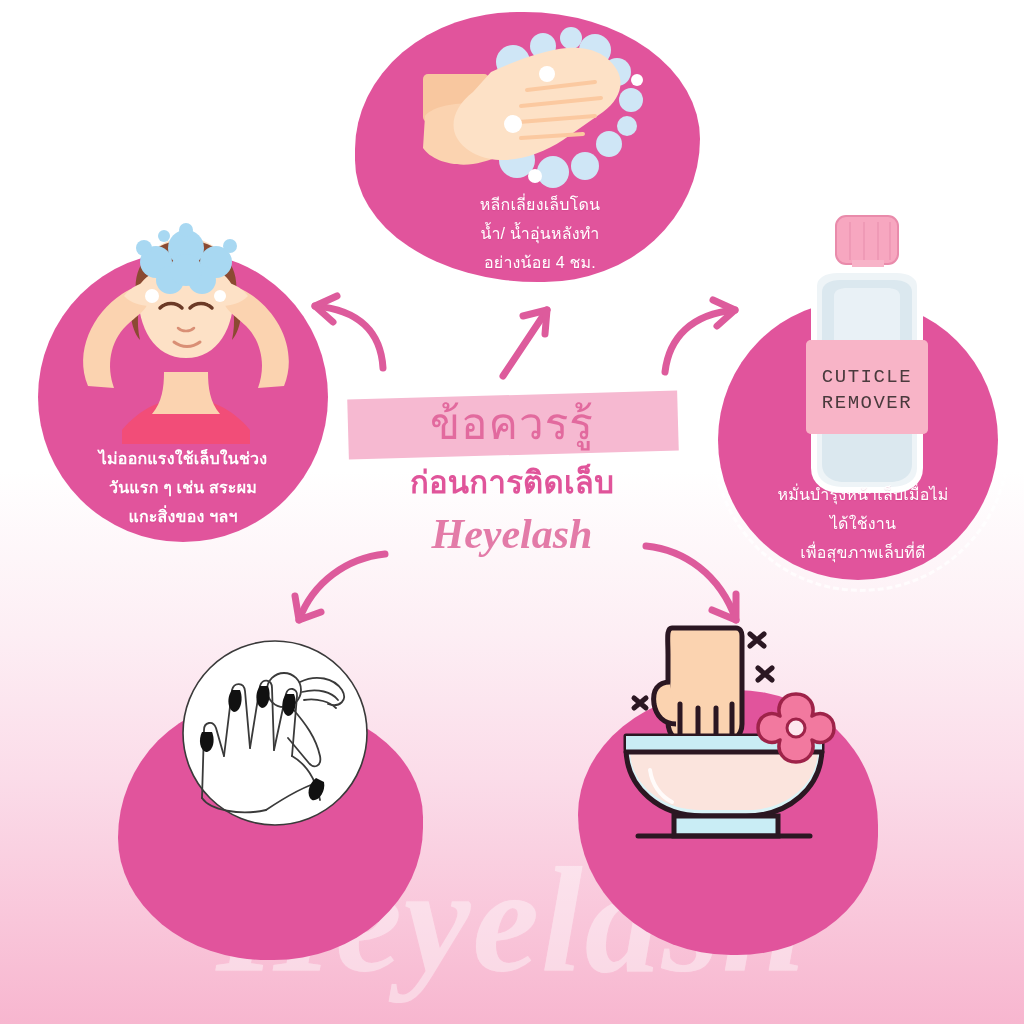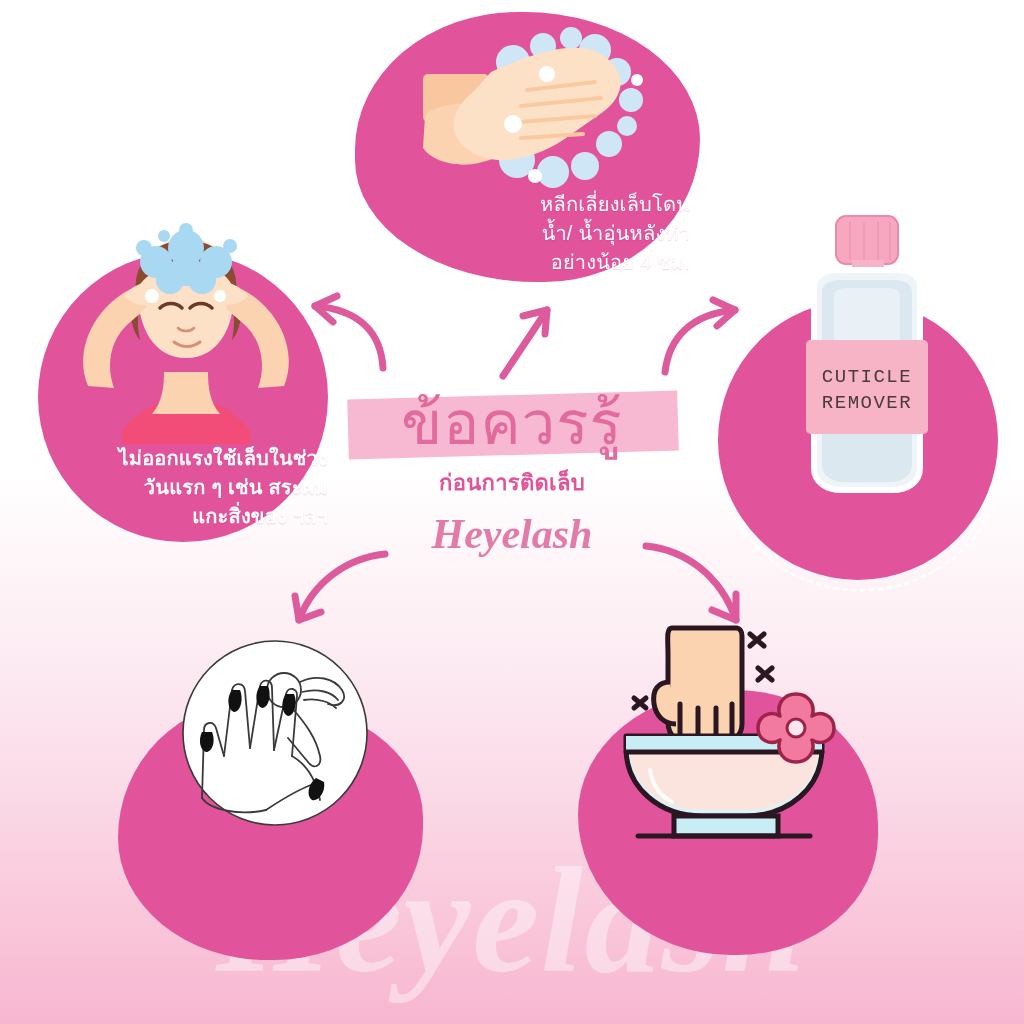--- a/index.html
+++ b/index.html
@@ -49,45 +49,45 @@
   }
   .blob-right-ring{
     left:712px;top:294px;width:292px;height:292px;
     border-radius:50%;
     border:3px dashed rgba(255,255,255,.75);
     background:transparent;
   }
 
   
   .cap{
-    position:absolute;color:#ffffff;text-align:right;
-    font-size:20px;line-height:29px;font-weight:400;
+    position:absolute;color:#ffffff;text-align:center;
+    font-size:16px;line-height:29px;font-weight:400;
     letter-spacing:.2px;white-space:pre-line;
     text-shadow:0 1px 1px rgba(180,30,100,.18);
   }
   #cap-top{left:390px;top:190px;width:300px;}
   #cap-left{left:38px;top:444px;width:290px;font-weight:bold;}
   #cap-right{left:718px;top:480px;width:290px;}
   #cap-bl{left:118px;top:840px;width:305px;}
   #cap-br{left:578px;top:840px;width:300px;}
 
   
   #center{position:absolute;left:312px;top:385px;width:400px;text-align:center;}
   #title-banner{
     position:absolute;left:36px;top:10px;width:330px;height:60px;
     background:#f6b9d1;transform:rotate(-1.6deg);
   }
   #title-main{
-    position:relative;font-size:60px;line-height:62px;
+    position:relative;font-size:44px;line-height:62px;
     color:#e26a9e;font-weight:400;letter-spacing:1px;
     padding-top:8px;
   }
   #title-sub{
     position:relative;margin-top:10px;
-    font-size:22px;line-height:36px;color:#e0549a;font-weight:700;
+    font-size:31px;line-height:36px;color:#e0549a;font-weight:700;
     letter-spacing:.3px;
   }
   #brand{
     position:relative;margin-top:8px;
     font-family:"Liberation Serif","DejaVu Serif",serif;
     font-style:italic;font-weight:700;font-size:42px;line-height:50px;
     color:#e37ba8;letter-spacing:0px;
   }
 
   
@@ -195,20 +195,23 @@
              L60 278 C44 278 32 270 32 256 Z" fill="#eef4f7" stroke="#ffffff" stroke-width="6"></path>
     <path d="M40 80 C40 72 48 68 58 68 L112 68 C122 68 130 72 130 80 L130 252 C130 264 120 270 108 270
              L62 270 C50 270 40 264 40 252 Z" fill="#dbe8ef"></path>
     <path d="M52 84 C52 78 58 76 66 76 L104 76 C112 76 118 78 118 84 L118 170 L52 170 Z" fill="#eaf2f6" opacity=".9"></path>
     <rect x="24" y="128" width="122" height="94" rx="5" fill="#f5a9bf"></rect>
     <rect x="24" y="128" width="122" height="94" rx="5" fill="#f9bdcd" opacity=".55"></rect>
     <text x="85" y="170" text-anchor="middle" font-family="'Liberation Mono','DejaVu Sans Mono',monospace" font-size="19" fill="#4a3a3d" letter-spacing="1.5">CUTICLE</text>
     <text x="85" y="196" text-anchor="middle" font-family="'Liberation Mono','DejaVu Sans Mono',monospace" font-size="19" fill="#4a3a3d" letter-spacing="1.5">REMOVER</text>
   </svg>
 
+  <div class="cap" id="cap-right">หมั่นบำรุงหน้าเล็บเมื่อไม่
+ได้ใช้งาน
+เพื่อสุขภาพเล็บที่ดี</div>
 
   <div class="blob blob-bl"></div>
 
   <svg class="art" style="left:180px;top:638px;width:190px;height:190px;" viewBox="0 0 190 190">
     <circle cx="95" cy="95" r="92" fill="#ffffff" stroke="#3a3a3a" stroke-width="1.6"></circle>
     <g fill="none" stroke="#3a3a3a" stroke-width="1.8" stroke-linecap="round" stroke-linejoin="round">
       <path d="M22 160 L24 92 C24 84 33 82 36 90 L44 118"></path>
       <path d="M44 118 L52 52 C54 44 64 44 65 53 L70 110"></path>
       <path d="M70 110 L80 48 C82 40 92 41 92 50 L94 112"></path>
       <path d="M94 112 L106 56 C108 48 118 50 117 58 L112 118"></path>

